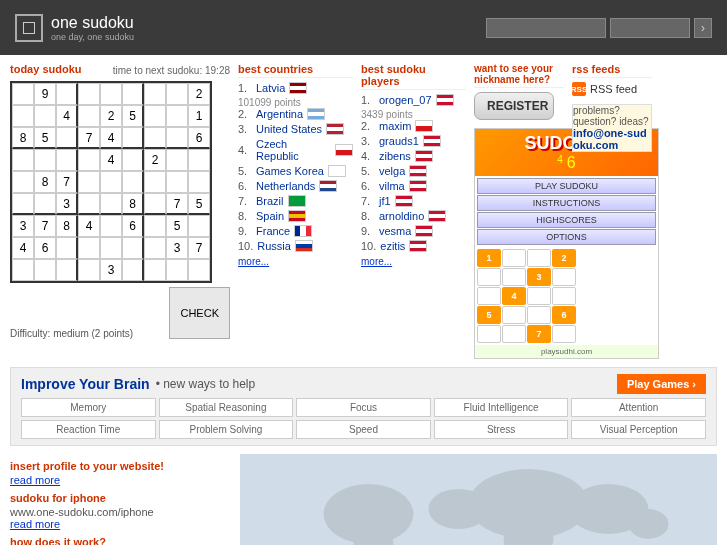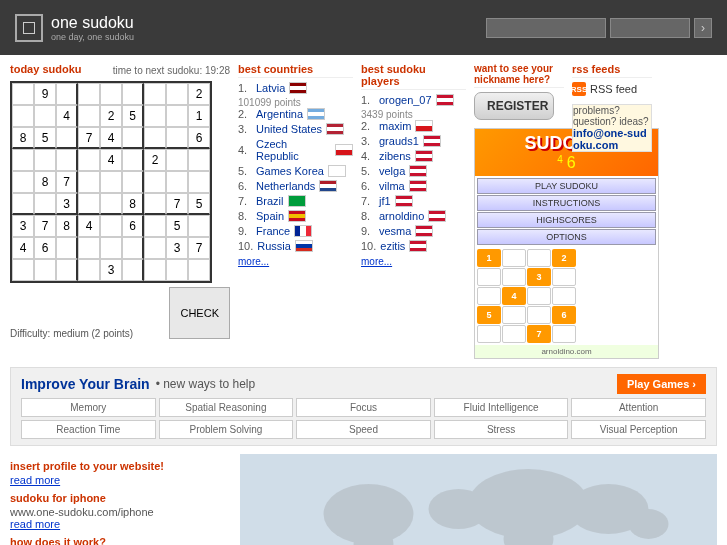--- a/index.html
+++ b/index.html
@@ -469,21 +469,21 @@
           <div class="ad-cell white"></div>
           <div class="ad-cell">5</div>
           <div class="ad-cell white"></div>
           <div class="ad-cell white"></div>
           <div class="ad-cell">6</div>
           <div class="ad-cell white"></div>
           <div class="ad-cell white"></div>
           <div class="ad-cell">7</div>
           <div class="ad-cell white"></div>
         </div>
-      <div style="text-align:center;font-size:8px;color:#666;padding:2px;">arnoldino.com</div>
+      <div style="text-align:center;font-size:8px;color:#666;padding:2px;">playsudhi.com</div>
     </div>
   </div>
 
   <div id="rss-col">
     <div class="col-title">rss feeds</div>
     <div class="rss-item">
       <div class="rss-icon">RSS</div>
       <span>RSS feed</span>
     </div>
 

